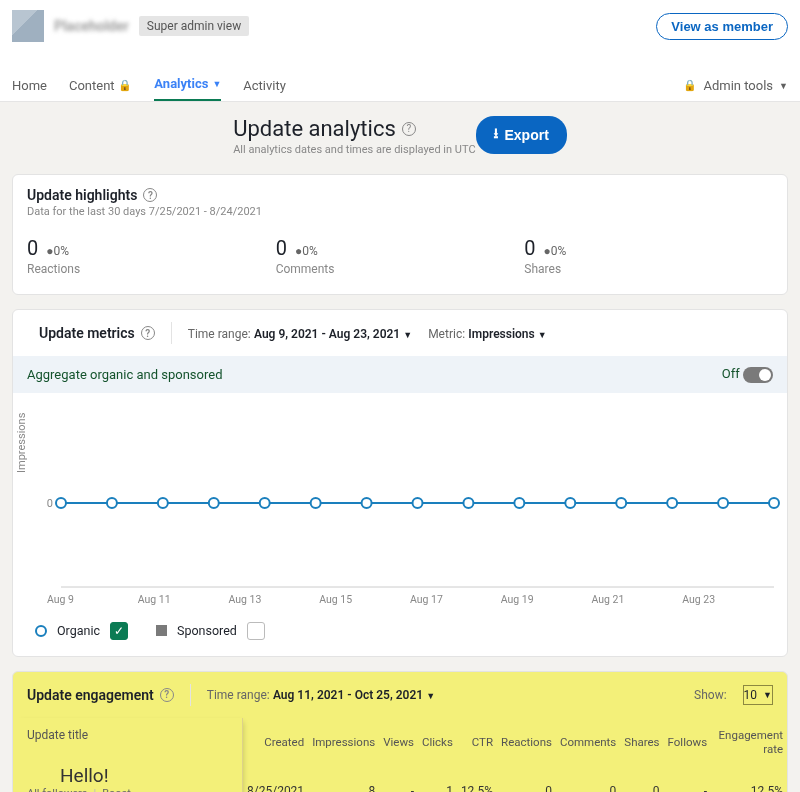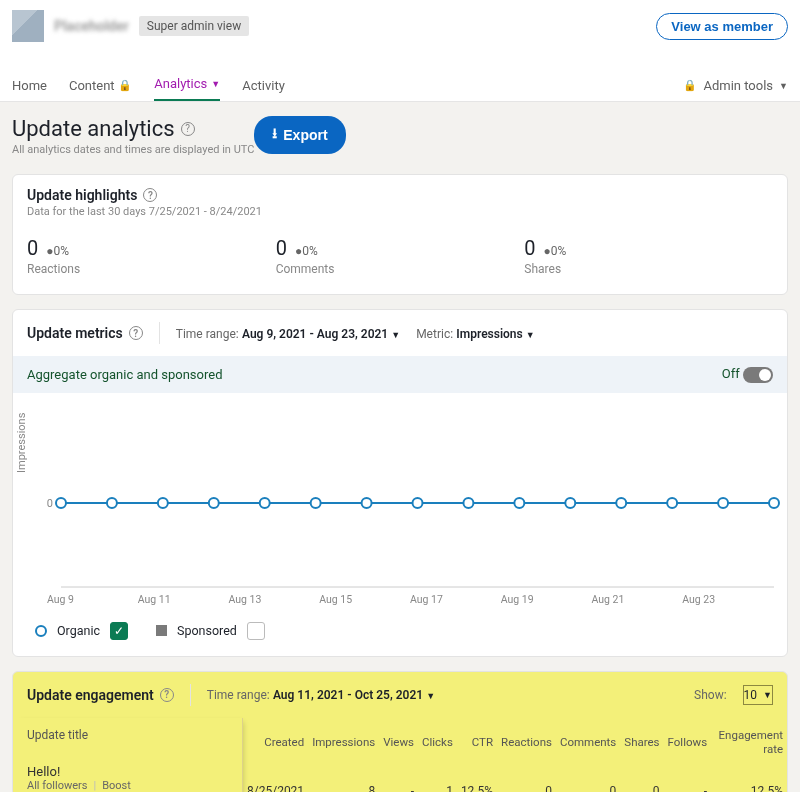--- a/index.html
+++ b/index.html
@@ -59,33 +59,33 @@
   }
   .tab {
     padding: 8px 0;
     color: #606060;
     cursor: pointer;
     display: flex;
     align-items: center;
     gap: 4px;
   }
   .tab.active {
-    color: #a21caf;
+    color: #3b82f6;
     border-bottom: 2px solid #0b7b54;
-    font-weight: 400;
+    font-weight: 700;
   }
   .lock-ico { color: #0a66c2; font-size: 11px; }
   .caret { font-size: 9px; }
   .admin-tools { color: #606060; display:flex; align-items:center; gap:6px; }
 
   .page-pad { padding: 14px 12px; }
   .page-title-row {
     display: flex;
     align-items: flex-start;
-    justify-content: flex-start;
+    justify-content: center;
     margin-bottom: 18px;
   }
   .page-title {
     font-size: 22px;
     font-weight: 400;
     color: #1d2129;
     display: flex;
     align-items: center;
     gap: 6px;
   }
@@ -142,20 +142,21 @@
   .hl-val-row { display: flex; align-items: baseline; gap: 8px; }
   .hl-big { font-size: 20px; font-weight: 400; }
   .hl-dot { color: #666; font-size: 12px; }
   .hl-label { font-size: 12px; color: #888; margin-top: 2px; }
 
   .metrics-head {
     display: flex;
     align-items: center;
     gap: 16px;
     padding: 12px 14px;
+    margin-left: 12px;
   }
   .divider-v { width: 1px; height: 22px; background: #e3e3e3; }
   .range-lbl { color: #666; font-size: 12px; }
   .range-val { font-weight: 600; font-size: 12px; cursor:pointer; }
   .agg-row {
     background: #eef3f8;
     padding: 10px 14px;
     display: flex;
     align-items: center;
     justify-content: space-between;
@@ -252,21 +253,21 @@
   }
   .eng-left {
     width: 230px;
     border-right: 1px solid #ddd28a;
     box-shadow: 4px 0 6px -4px rgba(0,0,0,0.2);
   }
   .eng-left .th { padding: 10px 14px; font-size: 12px; color: #555; }
   .eng-left .cell {
     padding: 12px 14px;
   }
-  .eng-left .row-title { font-size: 13px; color: #333; }
+  .eng-left .row-title { font-size: 19px; color: #333; margin-left: 33px; }
   .eng-left .row-sub { font-size: 11px; color: #666; display:flex; align-items:center; gap:6px;}
   .boost-link { color: #666; cursor:pointer; }
   .vdiv { color: #bbb; }
   .eng-right {
     flex: 1;
     overflow: hidden;
   }
   .eng-right table { width: 100%; border-collapse: collapse; font-size: 12px; }
   .eng-right th {
     font-weight: 400;

